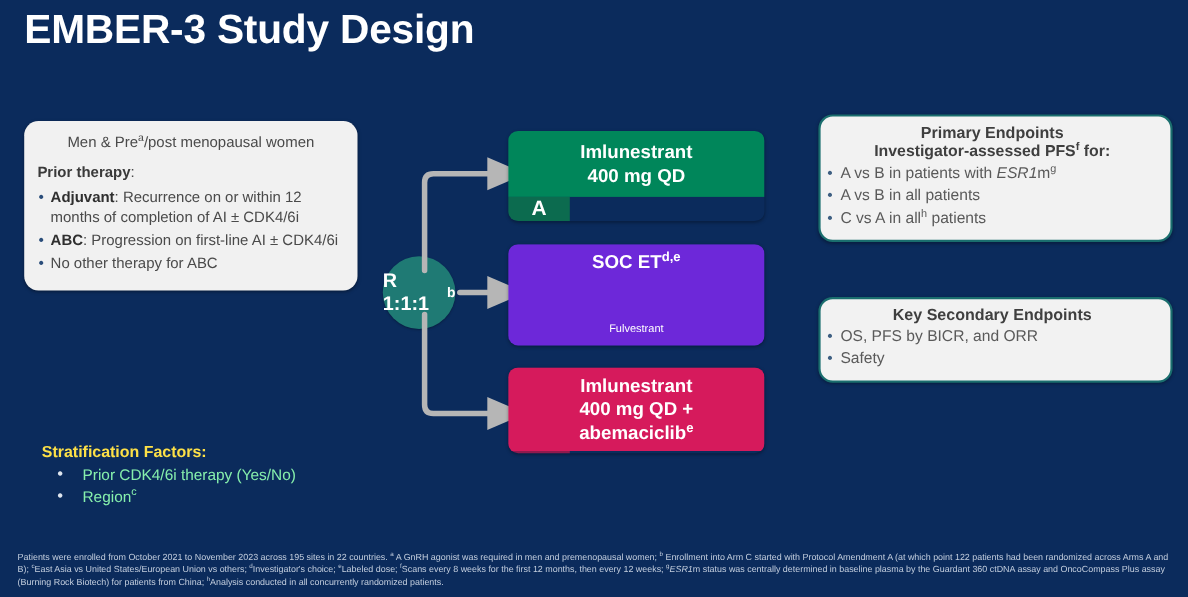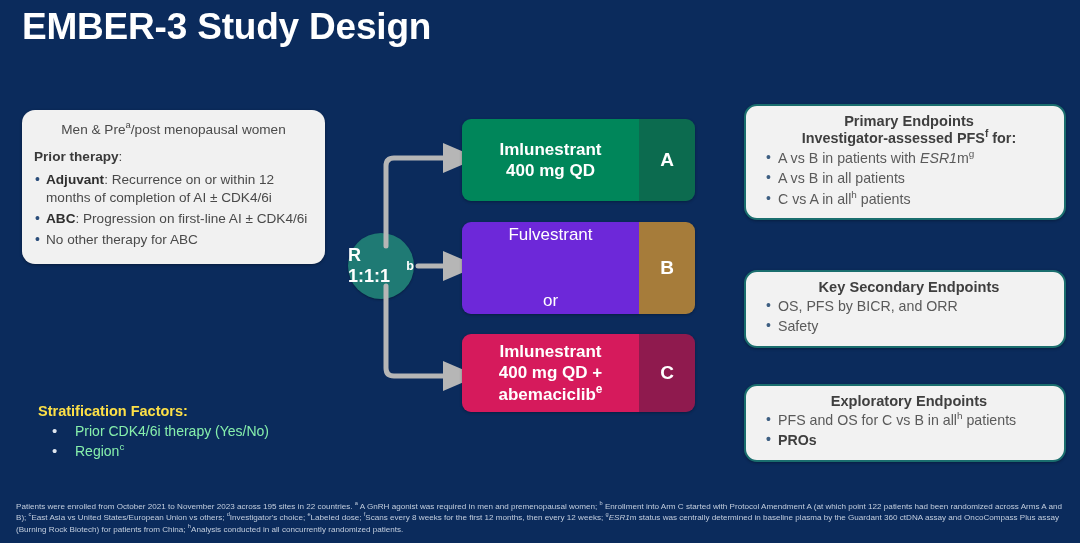--- a/index.html
+++ b/index.html
@@ -114,37 +114,38 @@
     width: 140px; height: 290px;
   }
 
   
   .arm {
     position: absolute;
     border-radius: 9px;
     overflow: hidden;
     display: flex;
     box-shadow: 0 1px 3px rgba(0,0,0,0.3);
+    flex-direction: column;
   }
   .arm-main {
     flex: 1;
     display: flex; flex-direction: column;
     align-items: center; justify-content: center;
     color: #ffffff;
     text-align: center;
     padding: 6px 8px;
   }
   .arm-letter {
     width: 56px;
     display: flex; align-items: center; justify-content: center;
     color: #ffffff;
     font-size: 19px; font-weight: bold;
   }
   .arm-title { font-size: 17px; font-weight: bold; line-height: 1.25; }
-  .arm-sub   { font-size: 17px; line-height: 1.22; font-weight: normal; }
+  .arm-sub   { font-size: 10px; line-height: 1.22; font-weight: normal; }
 
   #arm-a { left: 462px; top: 119px; width: 233px; height: 82px; }
   #arm-a .arm-main   { background: #00865a; }
   #arm-a .arm-letter { background: #0c6b4f; }
 
   #arm-b { left: 462px; top: 222px; width: 233px; height: 92px; }
   #arm-b .arm-main   { background: #6d28d9; gap: 45px; }
   #arm-b .arm-letter { background: #a67c3a; }
 
   #arm-c { left: 462px; top: 334px; width: 233px; height: 78px; }
@@ -152,21 +153,21 @@
   #arm-c .arm-letter { background: #8f1a4e; }
 
   
   .ep-card {
     position: absolute;
     left: 744px;
     width: 322px;
     background: #f2f2f2;
     border: 2.5px solid #1a6e6e;
     border-radius: 13px;
-    padding: 7px 12px 9px 20px;
+    padding: 7px 12px 9px 6px;
     color: #555555;
     box-shadow: 0 1px 3px rgba(0,0,0,0.3);
   }
   .ep-title {
     text-align: center;
     font-size: 14.6px; font-weight: bold; color: #3f3f3f;
     margin-bottom: 1px;
   }
   .ep-sub {
     text-align: center;
@@ -294,25 +295,18 @@
   </div>
 
   <div class="ep-card" id="ep-secondary">
     <div class="ep-title">Key Secondary Endpoints</div>
     <ul class="ep-list">
       <li><span>OS, PFS by BICR, and ORR</span></li>
       <li><span>Safety</span></li>
     </ul>
   </div>
 
-  <div class="ep-card" id="ep-exploratory">
-    <div class="ep-title">Exploratory Endpoints</div>
-    <ul class="ep-list">
-      <li><span>PFS and OS for C vs B in all</span><sup>h</sup><span> patients</span></li>
-      <li class="bold"><span>PROs</span></li>
-    </ul>
-  </div>
 
   <div id="footnotes">
     <span>Patients were enrolled from October 2021 to November 2023 across 195 sites in 22 countries. </span><sup>a</sup><span> A GnRH agonist was required in men and premenopausal women; </span><sup>b</sup><span> Enrollment into Arm C started with Protocol Amendment A (at which point 122 patients had been randomized across Arms A and B); </span><sup>c</sup><span>East Asia vs United States/European Union vs others; </span><sup>d</sup><span>Investigator's choice; </span><sup>e</sup><span>Labeled dose; </span><sup>f</sup><span>Scans every 8 weeks for the first 12 months, then every 12 weeks; </span><sup>g</sup><i>ESR1</i><span>m status was centrally determined in baseline plasma by the Guardant 360 ctDNA assay and OncoCompass Plus assay (Burning Rock Biotech) for patients from China; </span><sup>h</sup><span>Analysis conducted in all concurrently randomized patients.</span>
   </div>
 
 </div>
 
 </body></html>

